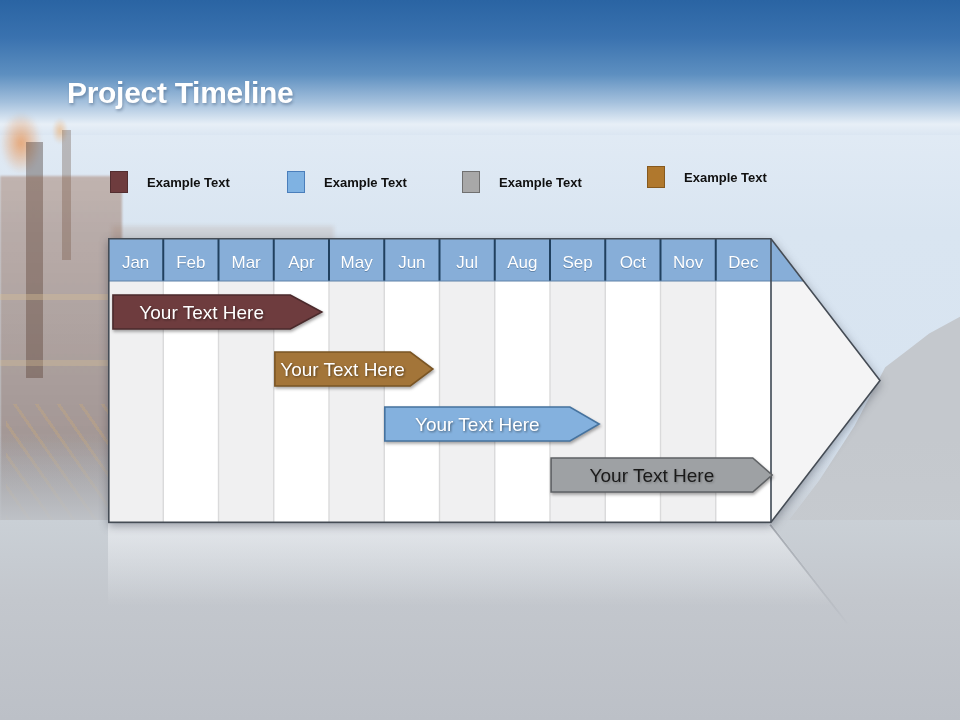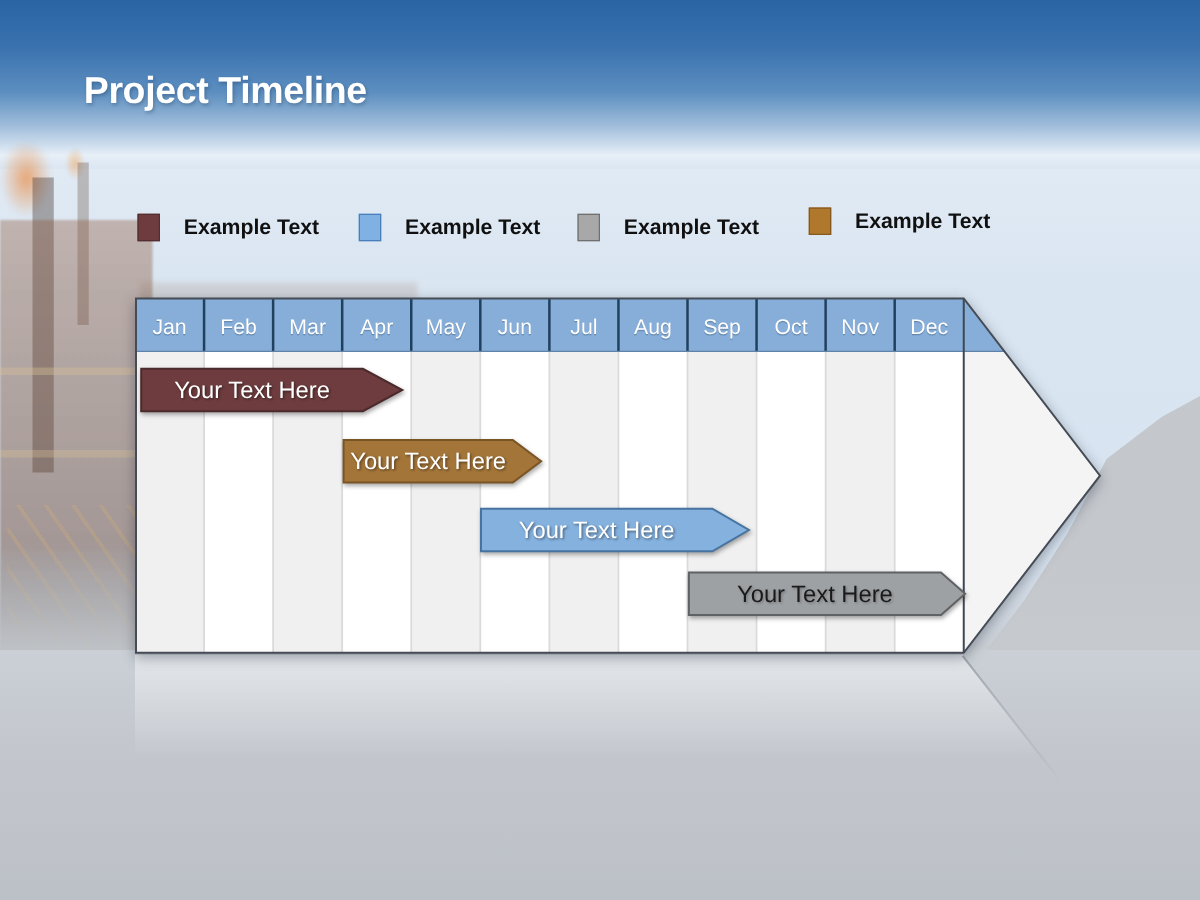--- a/index.html
+++ b/index.html
@@ -42,29 +42,29 @@
               background:linear-gradient(180deg,#cad0d6 0%,#c3c7cd 40%,#bcc0c7 100%); }
 
   .reflection { position:absolute; left:108px; top:524px; width:790px; height:100px;
               background:linear-gradient(180deg, rgba(244,246,249,.6), rgba(244,246,249,0) 82%);
               clip-path:polygon(0 0, 663px 0, 741px 100%, 0 100%); }
   .refl-line { position:absolute; left:663px; top:0; width:128px; height:2px;
               background:linear-gradient(90deg, rgba(108,114,124,.55), rgba(108,114,124,0));
               transform:rotate(52deg); transform-origin:0 0; }
 
   
-  .title { position:absolute; left:67px; top:56px; display:flex; align-items:baseline; gap:21px;
+  .title { position:absolute; left:67px; top:76px; display:flex; align-items:baseline; gap:21px;
            color:#ffffff; font-size:30px; text-shadow:1px 2px 3px rgba(20,40,70,.30); white-space:nowrap; }
   .title .bold { font-weight:700; letter-spacing:-.3px; }
   .title .rest { font-weight:400; }
 
   
   .legend-item { position:absolute; display:flex; align-items:center; }
   .legend-item .swatch { width:18px; height:22px; border:1.5px solid #555; flex:0 0 auto; }
-  .legend-item .lbl { margin-left:19px; font-size:17px; font-weight:700; color:#101010; white-space:nowrap; }
+  .legend-item .lbl { margin-left:19px; font-size:13px; font-weight:700; color:#101010; white-space:nowrap; }
   #leg0 { left:110px; top:171px; }
   #leg1 { left:287px; top:171px; }
   #leg2 { left:462px; top:171px; }
   #leg3 { left:647px; top:166px; }
 
   
   .chart-svg { position:absolute; left:108px; top:238px; overflow:visible;
                filter:drop-shadow(0 3px 5px rgba(40,45,60,.40)); }
   .chart-svg text { font-family:"Liberation Sans", sans-serif; }
 </style>

